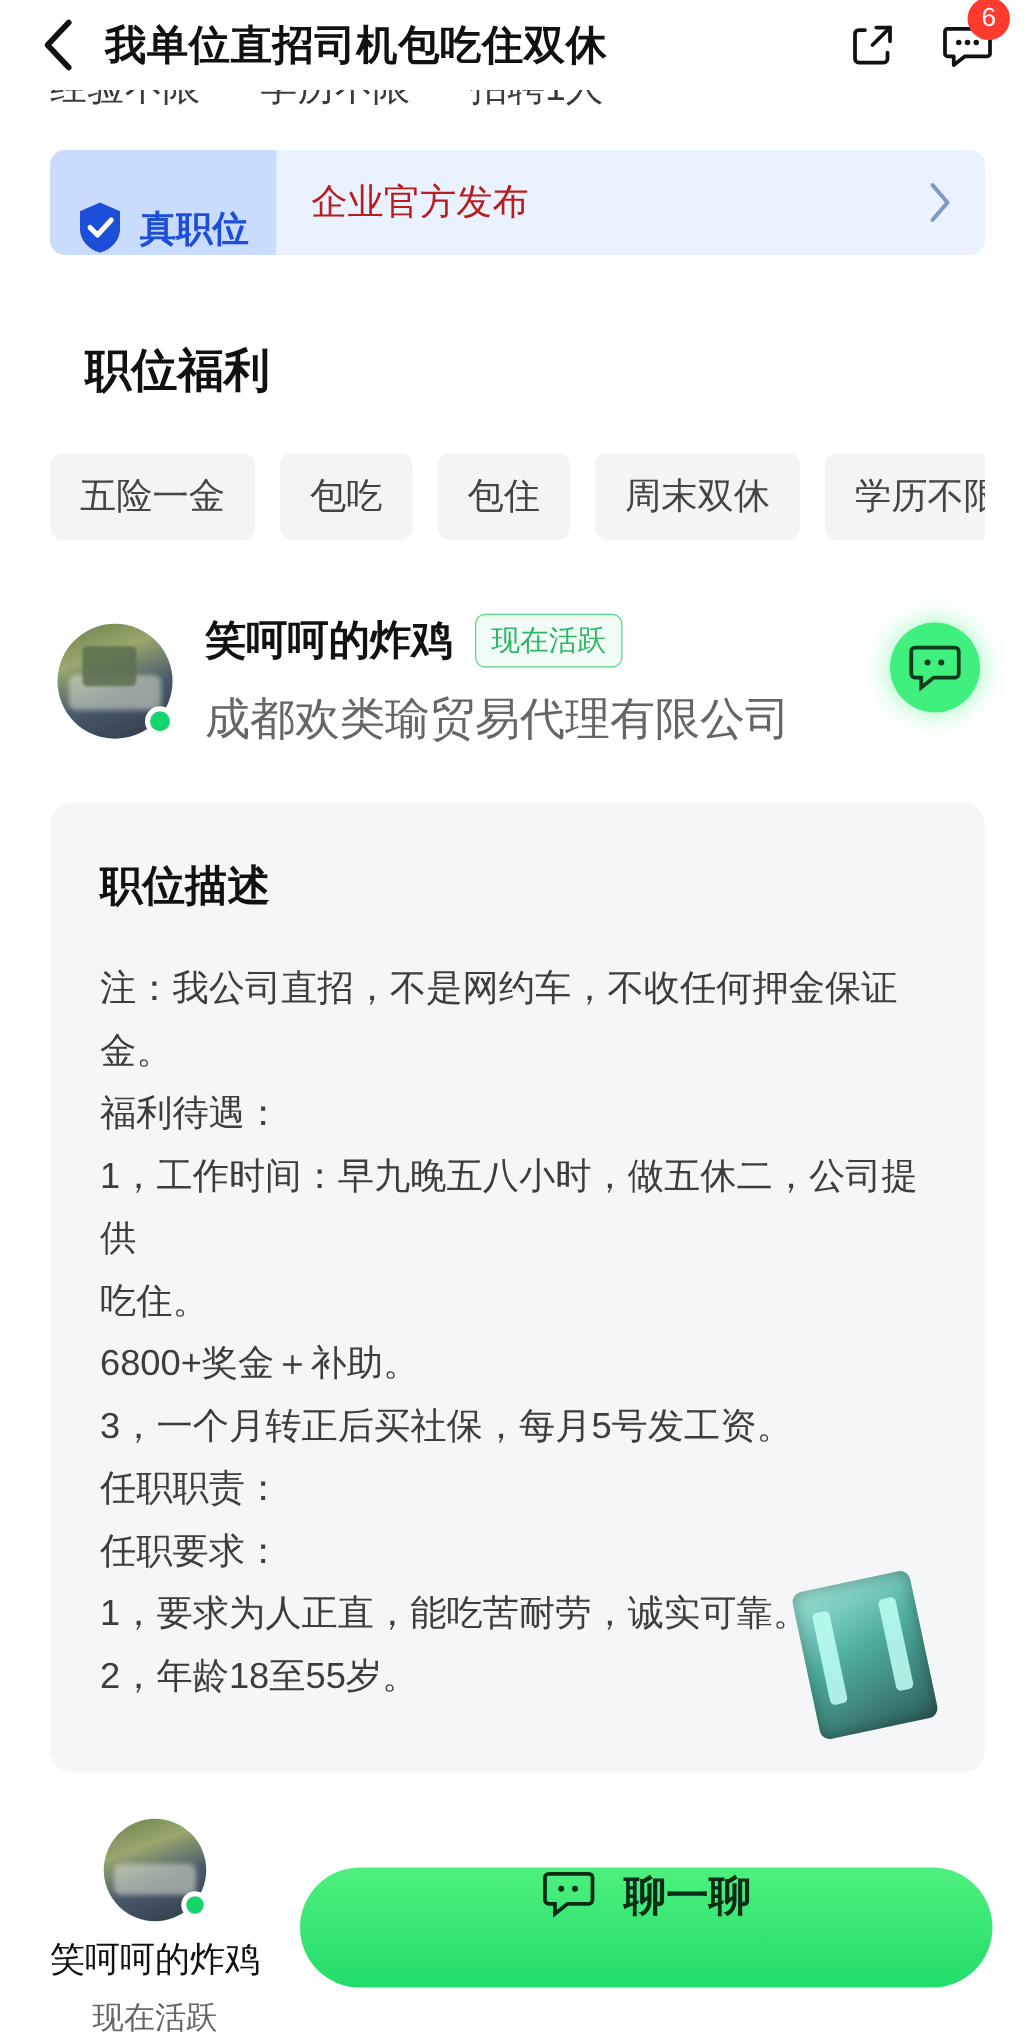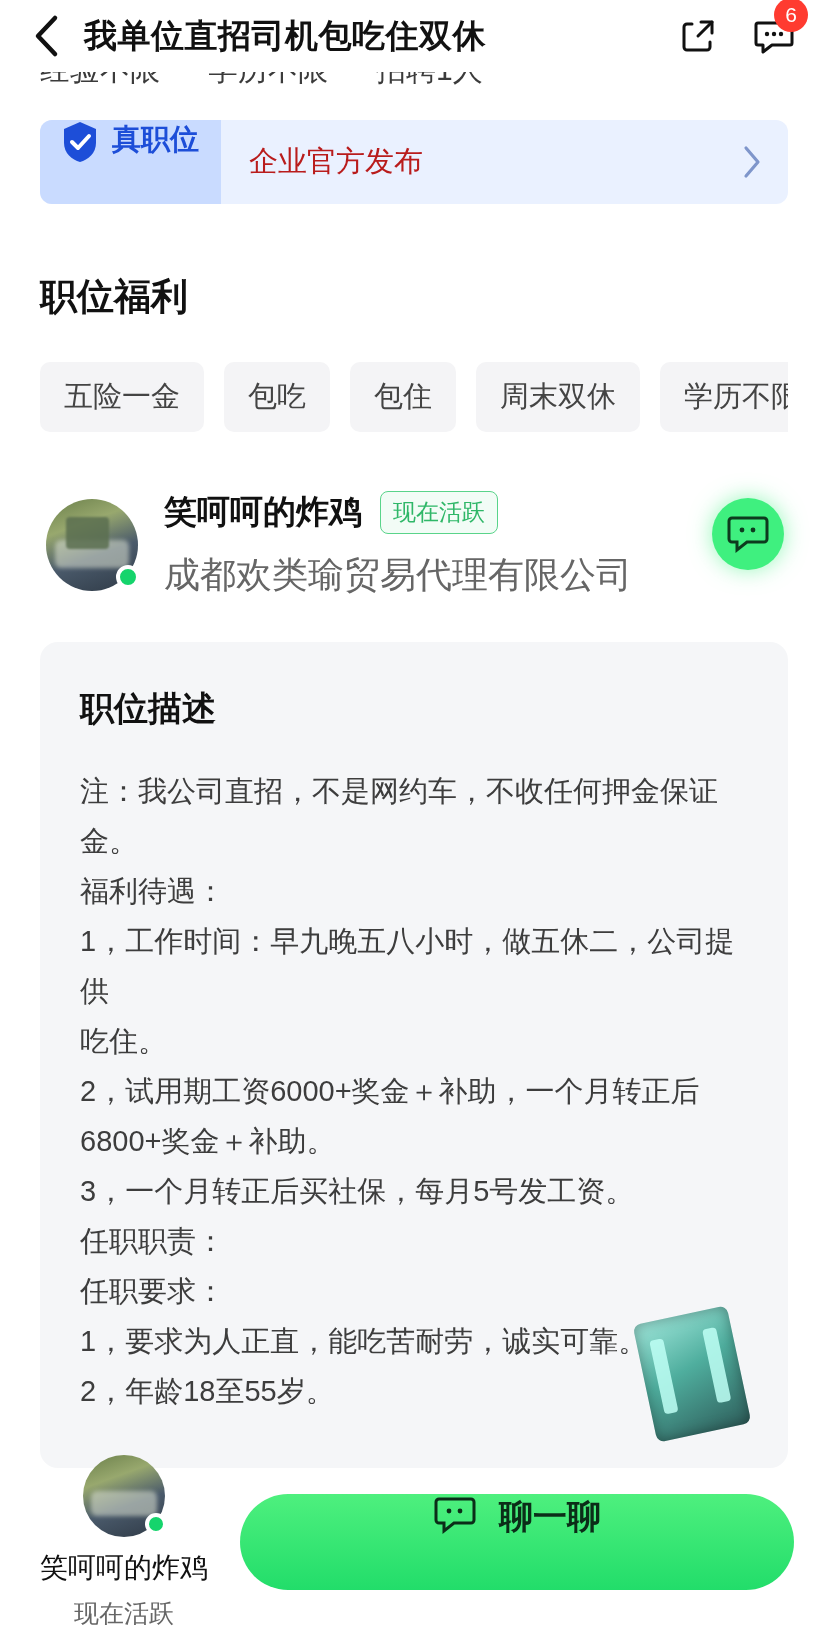--- a/index.html
+++ b/index.html
@@ -97,21 +97,21 @@
   .real-banner {
     display: flex;
     align-items: center;
     height: 84px;
     background: #eaf1ff;
     border-radius: 12px;
     overflow: hidden;
   }
   .real-badge {
     display: flex;
-    align-items: flex-start;
+    align-items: flex-end;
     gap: 12px;
     background: #c9dbff;
     height: 84px;
     padding: 0 22px 0 20px;
     flex: 0 0 auto;
   }
   .real-badge-text {
     font-size: 29px;
     font-weight: bold;
     color: #1d4ed8;
@@ -130,20 +130,21 @@
     align-items: center;
   }
 
   
   .section-title {
     font-size: 37px;
     font-weight: bold;
     color: #111111;
     margin-top: 68px;
     margin-bottom: 0;
+    margin-left: 28px;
   }
 
   
   .tags {
     display: flex;
     gap: 20px;
     margin-top: 40px;
     white-space: nowrap;
     overflow: hidden;
   }
@@ -464,21 +465,20 @@
         </svg>
       </div>
     </div>
 
     <div class="desc-card">
       <div class="desc-title">职位描述</div>
       <div class="desc-line">注：我公司直招，不是网约车，不收任何押金保证金。</div>
       <div class="desc-line">福利待遇：</div>
       <div class="desc-line">1，工作时间：早九晚五八小时，做五休二，公司提供</div>
       <div class="desc-line">吃住。</div>
-      <div class="desc-line">2，试用期工资6000+奖金＋补助，一个月转正后</div>
       <div class="desc-line">6800+奖金＋补助。</div>
       <div class="desc-line">3，一个月转正后买社保，每月5号发工资。</div>
       <div class="desc-line">任职职责：</div>
       <div class="desc-line">任职要求：</div>
       <div class="desc-line">1，要求为人正直，能吃苦耐劳，诚实可靠。</div>
       <div class="desc-line">2，年龄18至55岁。</div>
       <div class="sticker"></div>
     </div>
 
     <div class="company-section-title">公司信息</div>

